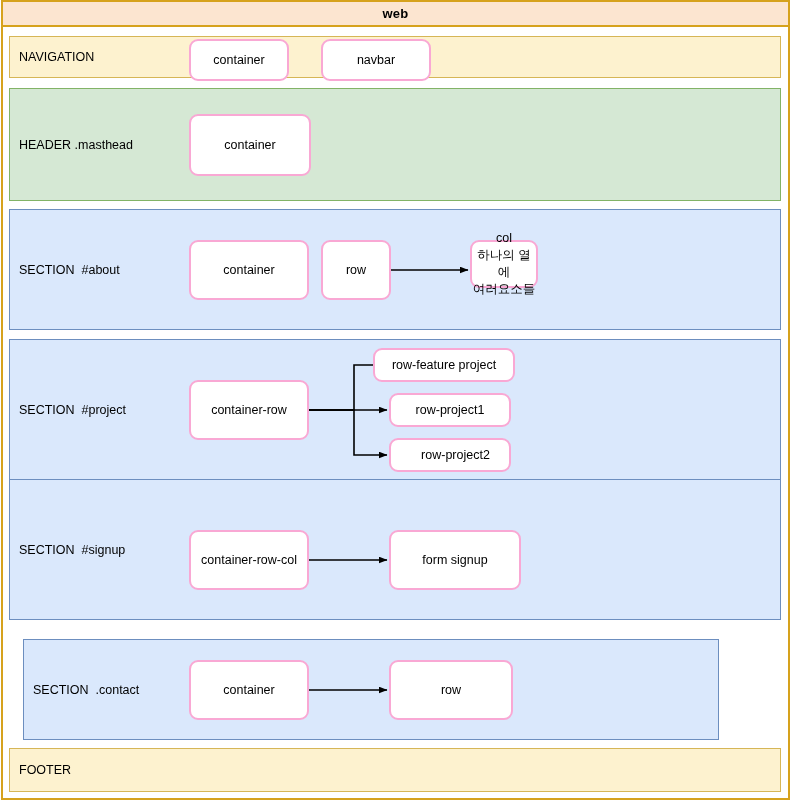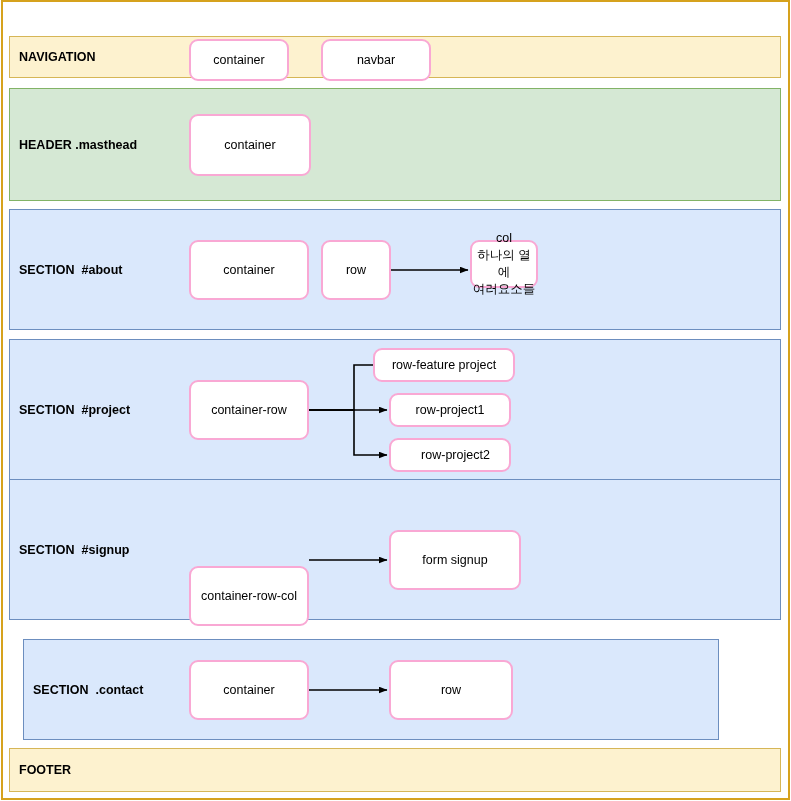--- a/index.html
+++ b/index.html
@@ -52,21 +52,20 @@
     font-weight: bold;
     letter-spacing: 0.2px;
   }
 
   
   .band {
     position: absolute;
     box-sizing: border-box;
     border-width: 1px;
     border-style: solid;
-    font-weight: bold;
   }
   .band .band-label {
     position: absolute;
     left: 9px;
     top: 50%;
     transform: translateY(-50%);
     font-size: 12.5px;
     white-space: pre;
     line-height: 1.2;
   }
@@ -111,20 +110,23 @@
     pointer-events: none;
   }
 </style>
 </head>
 <body>
 
 <div id="diagram">
 
   <div class="frame"></div>
 
+  <div class="title-bar">
+    <span class="title-text">web</span>
+  </div>
 
   <div id="bands-layer">
       <div class="band yellow" style="left: 9px; top: 36px; width: 772px; height: 42px;">
         <span class="band-label">NAVIGATION</span>
       </div>
       <div class="band green" style="left: 9px; top: 88px; width: 772px; height: 113px;">
         <span class="band-label">HEADER .masthead</span>
       </div>
       <div class="band blue" style="left: 9px; top: 209px; width: 772px; height: 121px;">
         <span class="band-label">SECTION  #about</span>
@@ -165,19 +167,19 @@
       <div class="node" style="left: 189px; top: 114px; width: 122px; height: 62px;">container</div>
       <div class="node" style="left: 189px; top: 240px; width: 120px; height: 60px;">container</div>
       <div class="node" style="left: 321px; top: 240px; width: 70px; height: 60px;">row</div>
       <div class="node" style="left: 470px; top: 240px; width: 68px; height: 48px;">col
 하나의 열에
 여러요소들</div>
       <div class="node" style="left: 189px; top: 380px; width: 120px; height: 60px;">container-row</div>
       <div class="node" style="left: 373px; top: 348px; width: 142px; height: 34px;">row-feature project</div>
       <div class="node" style="left: 389px; top: 393px; width: 122px; height: 34px;">row-project1</div>
       <div class="node" style="left: 389px; top: 438px; width: 122px; height: 34px; padding-left: 11px;">row-project2</div>
-      <div class="node" style="left: 189px; top: 530px; width: 120px; height: 60px; margin-top: 36px;">container-row-col</div>
+      <div class="node" style="left: 189px; top: 530px; width: 120px; height: 60px;">container-row-col</div>
       <div class="node" style="left: 389px; top: 530px; width: 132px; height: 60px;">form signup</div>
       <div class="node" style="left: 189px; top: 660px; width: 120px; height: 60px;">container</div>
       <div class="node" style="left: 389px; top: 660px; width: 124px; height: 60px;">row</div>
     </div>
 
 </div>
 
 </body></html>

